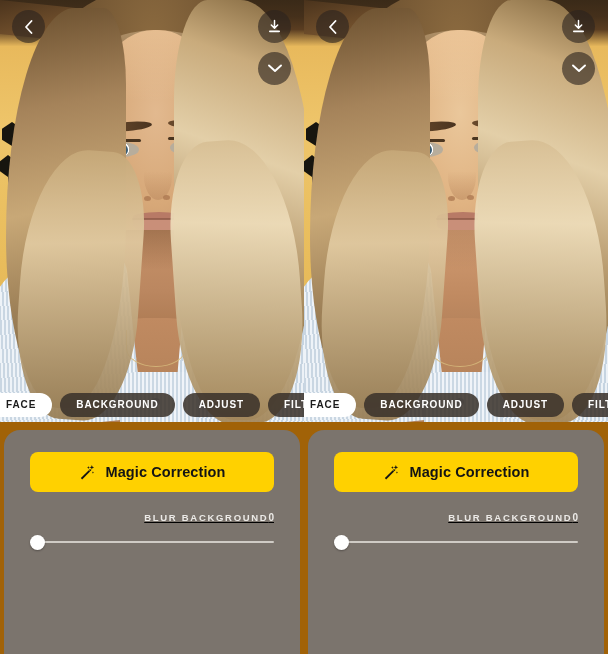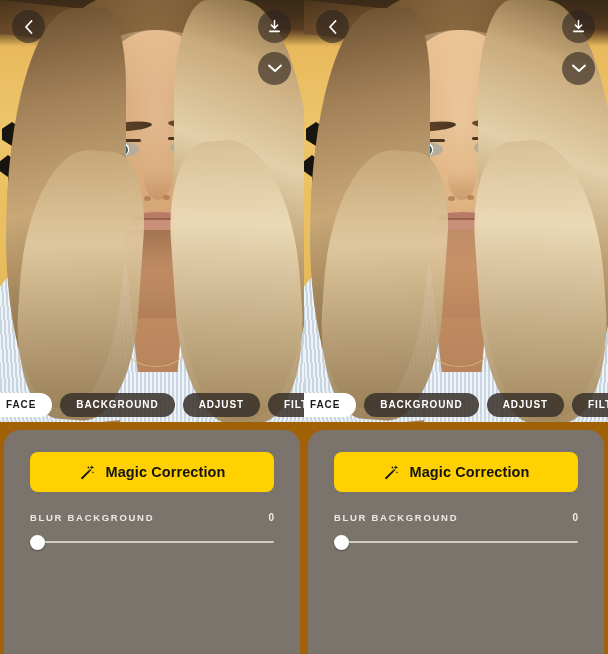--- a/index.html
+++ b/index.html
@@ -125,21 +125,21 @@
 
   
   .sheet{position:absolute;left:4px;top:430px;width:296px;height:224px;
          background:#7b746d;border-radius:16px 16px 0 0;overflow:hidden;}
   .magic{margin:22px 26px 0 26px;height:40px;border-radius:8px;background:#FFD100;
          display:flex;align-items:center;justify-content:center;gap:9px;cursor:pointer;}
   .magic-label{font-size:14.5px;font-weight:bold;color:#141414;letter-spacing:.1px;}
   .wand{width:18px;height:18px;display:block;}
 
   .ctrl{margin:20px 26px 0 26px;}
-  .ctrl-head{display:flex;justify-content:space-between;align-items:baseline;}
+  .ctrl-head{display:flex;justify-content:flex-end;align-items:baseline;text-decoration:underline;}
   .ctrl-name{font-size:9.5px;font-weight:bold;letter-spacing:1.7px;color:#eceae7;}
   .ctrl-val{font-size:10px;font-weight:bold;color:#eceae7;}
   .slider{position:relative;margin-top:12px;height:14px;cursor:pointer;}
   .track{position:absolute;left:0;top:6px;width:100%;height:2px;background:#cfcbc5;border-radius:2px;}
   .thumb{position:absolute;top:0;width:15px;height:15px;border-radius:50%;background:#fff;
          box-shadow:0 1px 2px rgba(0,0,0,.3);}
 
   .card{position:absolute;left:16px;right:16px;top:568px;bottom:0;background:#575450;border-radius:12px;}
 </style>
 </head>

